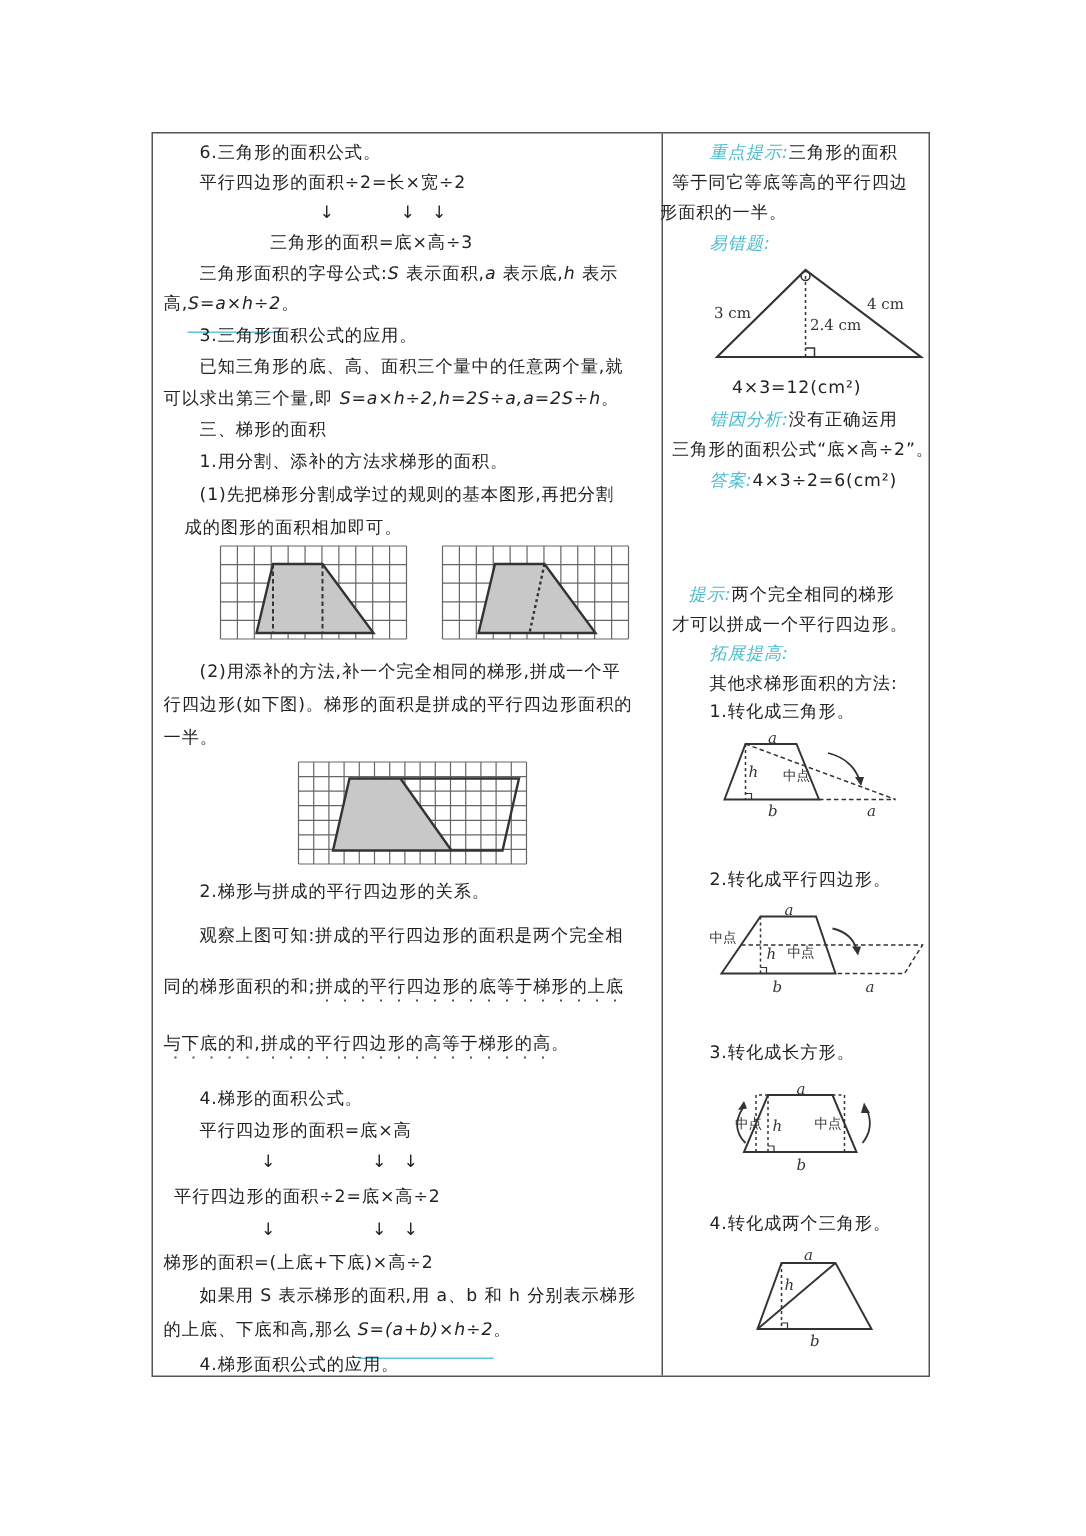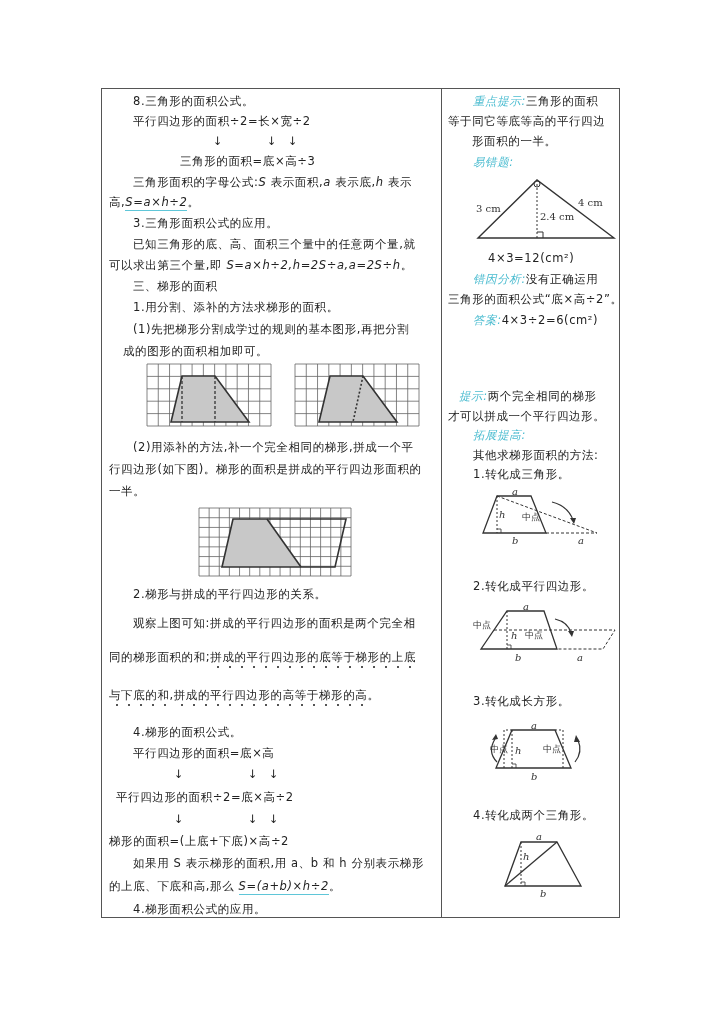--- a/index.html
+++ b/index.html
@@ -2,33 +2,33 @@
 <html><head>
 <meta charset="utf-8">
 <style>
   html, body { margin: 0; padding: 0; background: #ffffff; }
   body { width: 724px; height: 1024px; position: relative; font-family: "DejaVu Sans", "Liberation Sans", sans-serif; color: #222; }
   .table { position: absolute; left: 101px; top: 88px; width: 519px; height: 830px; border: 1.5px solid #555; box-sizing: border-box; }
   .divider { position: absolute; left: 339px; top: 0; width: 0; height: 100%; border-left: 1.5px solid #555; }
   .t { position: absolute; font-size: 11.5px; line-height: 14px; white-space: nowrap; letter-spacing: 0.6px; }
   .cyan { color: #4bbcd0; font-style: italic; }
   .it { font-style: italic; }
-  .ul { border-bottom: 1px solid #5fc6d8; padding-bottom: 1px; }
+  .ul { border-bottom: 1px solid #5fc6d8; padding-bottom: 12px; }
   .dots { background-image: radial-gradient(circle, #555 0.8px, transparent 1px); background-size: 12px 4px; background-repeat: repeat-x; background-position: 2px 100%; padding-bottom: 5px; }
   svg { position: absolute; overflow: visible; }
 </style>
 </head>
 <body>
 
 <div class="table">
   <div class="divider"></div>
 </div>
 
 <div>
-  <div class="t" style="left:133px;top:94px">8.三角形的面积公式。</div>
+  <div class="t" style="left:133px;top:94px">6.三角形的面积公式。</div>
   <div class="t" style="left:133px;top:114px">平行四边形的面积÷2=长×宽÷2</div>
   <div class="t" style="left:213px;top:134px">↓</div>
   <div class="t" style="left:267px;top:134px">↓</div>
   <div class="t" style="left:288px;top:134px">↓</div>
   <div class="t" style="left:180px;top:154px">三角形的面积=底×高÷3</div>
   <div class="t" style="left:133px;top:175px">
     <span>三角形面积的字母公式:</span><span class="it">S</span><span> 表示面积,</span><span class="it">a</span><span> 表示底,</span><span class="it">h</span><span> 表示</span>
   </div>
   <div class="t" style="left:109px;top:195px">
     <span>高,</span><span class="it ul">S=a×h÷2</span><span>。</span>
@@ -155,21 +155,21 @@
     <span>的上底、下底和高,那么 </span><span class="it ul">S=(a+b)×h÷2</span><span>。</span>
   </div>
   <div class="t" style="left:133px;top:902px">4.梯形面积公式的应用。</div>
 </div>
 
 <div>
   <div class="t" style="left:473px;top:94px">
     <span class="cyan">重点提示:</span><span>三角形的面积</span>
   </div>
   <div class="t" style="left:448px;top:114px">等于同它等底等高的平行四边</div>
-  <div class="t" style="left:472px;top:134px">形面积的一半。</div>
+  <div class="t" style="left:440px;top:134px">形面积的一半。</div>
   <div class="t cyan" style="left:473px;top:155px">易错题:</div>
 
   <svg style="left:470px;top:176px" width="150" height="68">
     <polygon points="8,62 67,4 144,62" fill="none" stroke="#333" stroke-width="1.4"></polygon>
     <circle cx="67" cy="8" r="3" fill="none" stroke="#333" stroke-width="1"></circle>
     <line x1="67" y1="8" x2="67" y2="62" stroke="#333" stroke-width="1" stroke-dasharray="2,2"></line>
     <polyline points="67,56 73,56 73,62" fill="none" stroke="#333" stroke-width="1"></polyline>
     <text x="6" y="36" font-family="DejaVu Serif, serif" font-size="10" fill="#333">3 cm</text>
     <text x="108" y="30" font-family="DejaVu Serif, serif" font-size="10" fill="#333">4 cm</text>
     <text x="70" y="44" font-family="DejaVu Serif, serif" font-size="10" fill="#333">2.4 cm</text>

